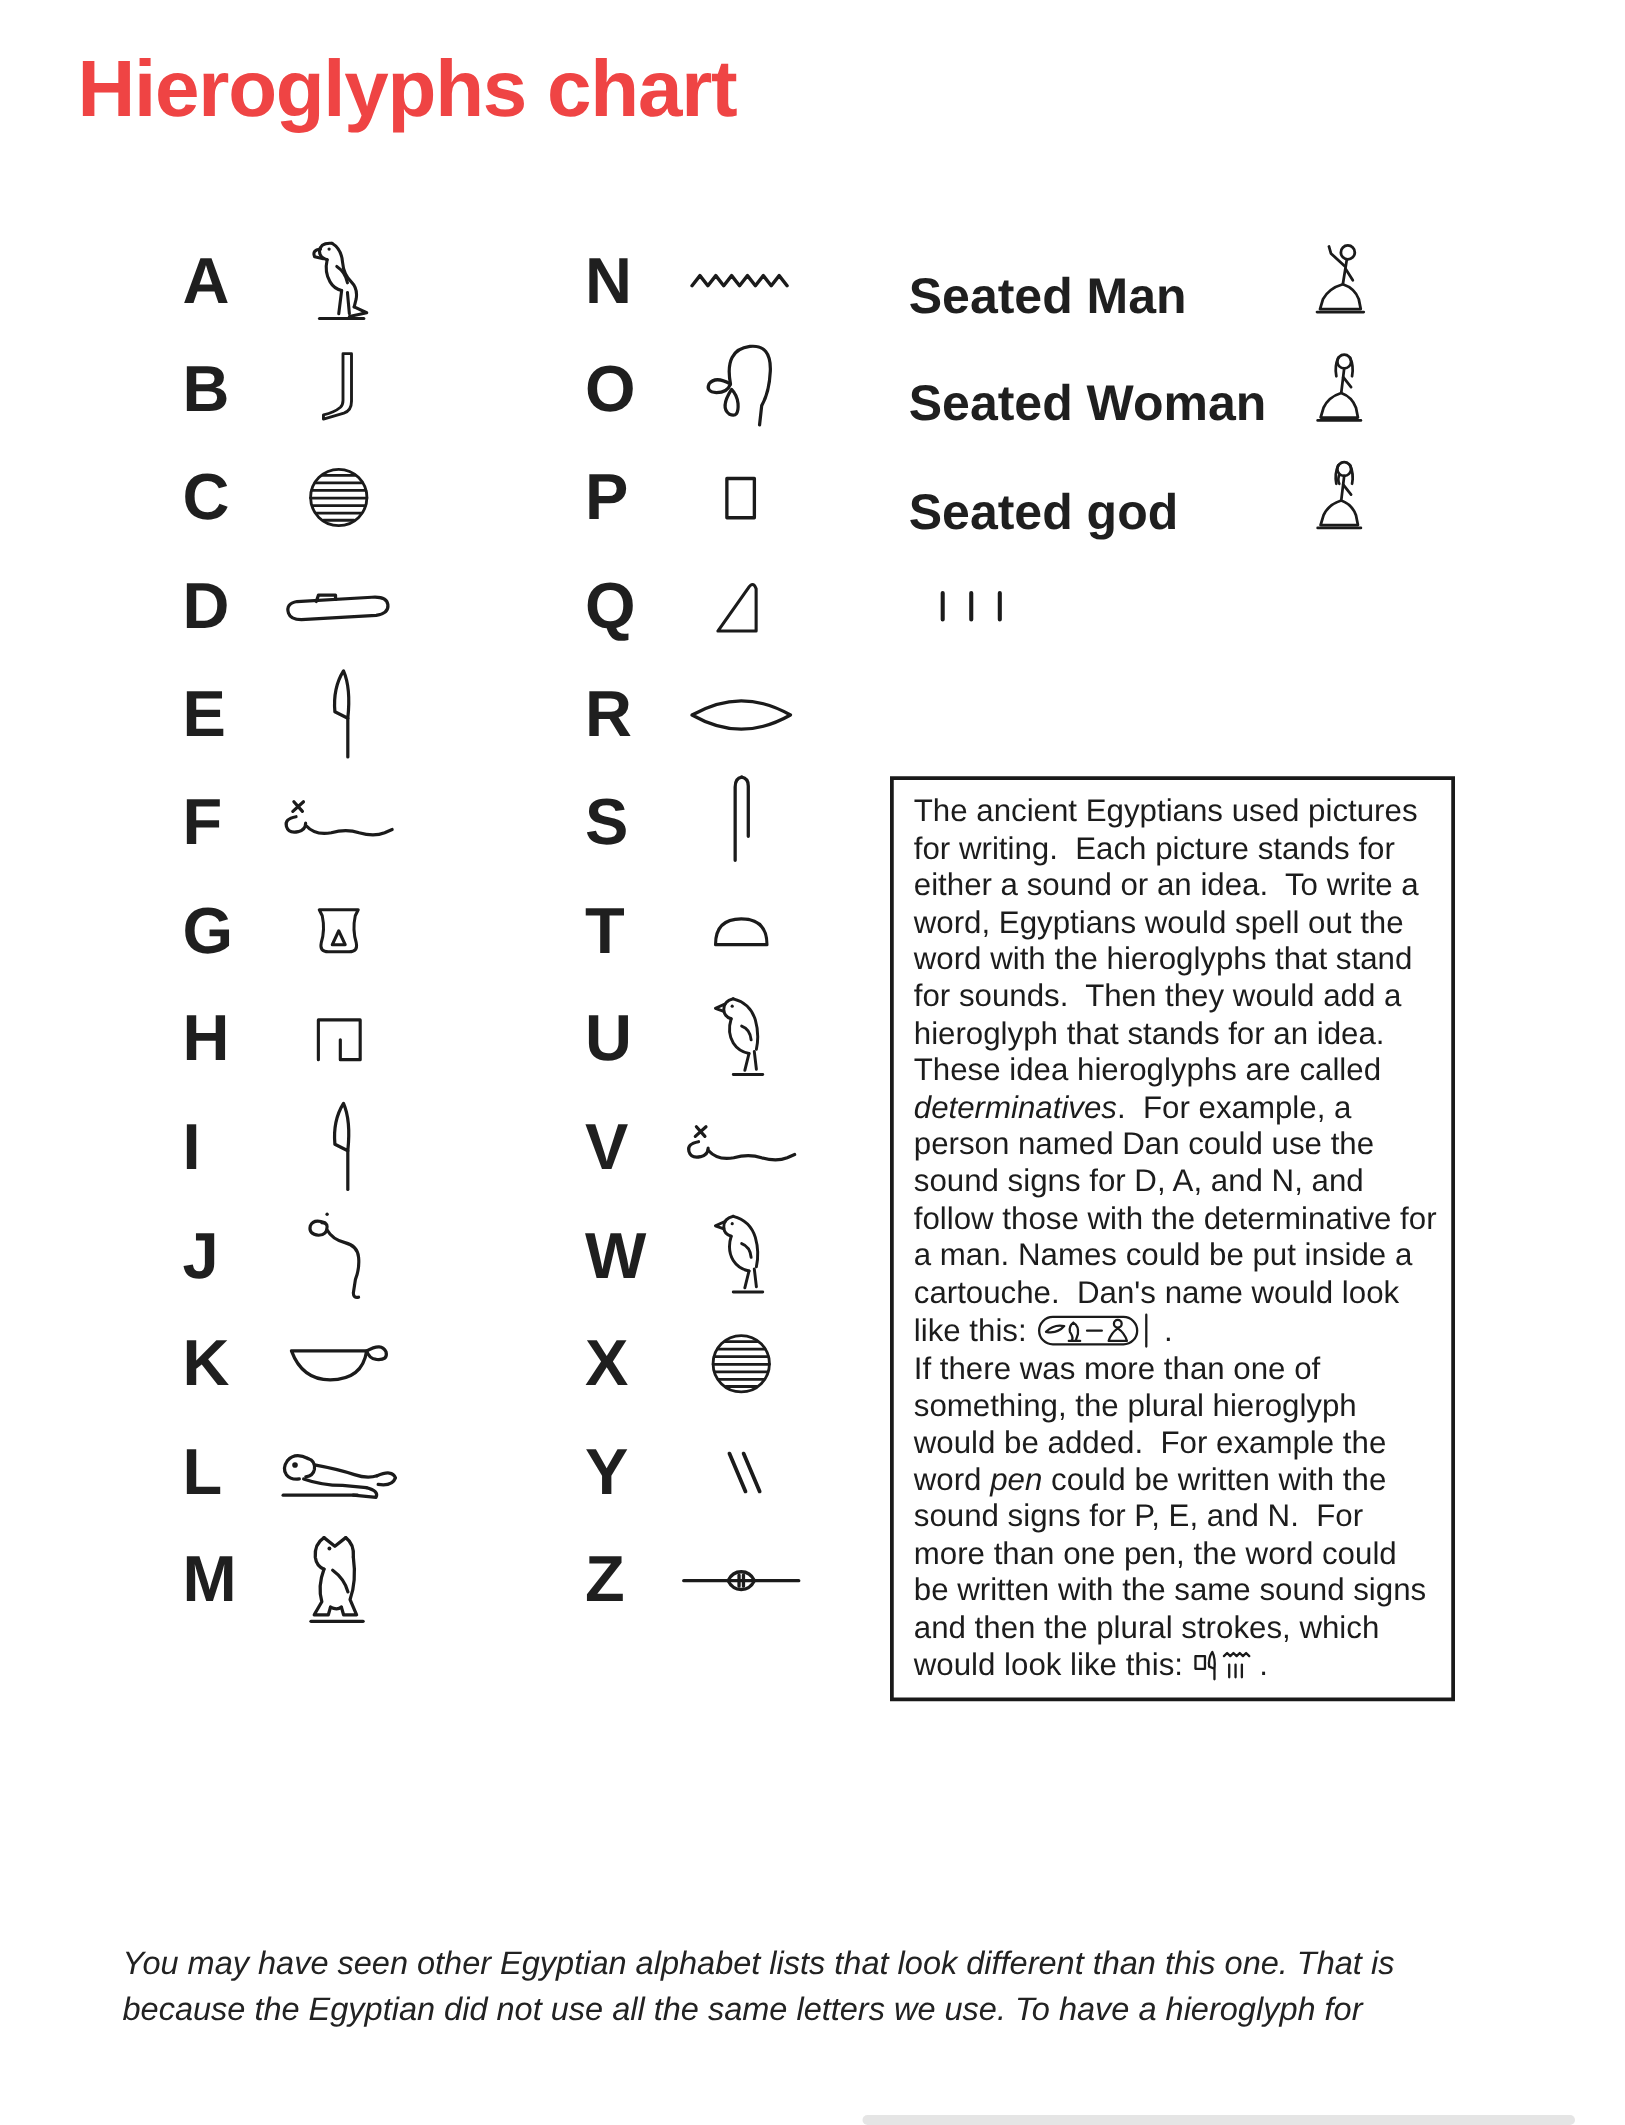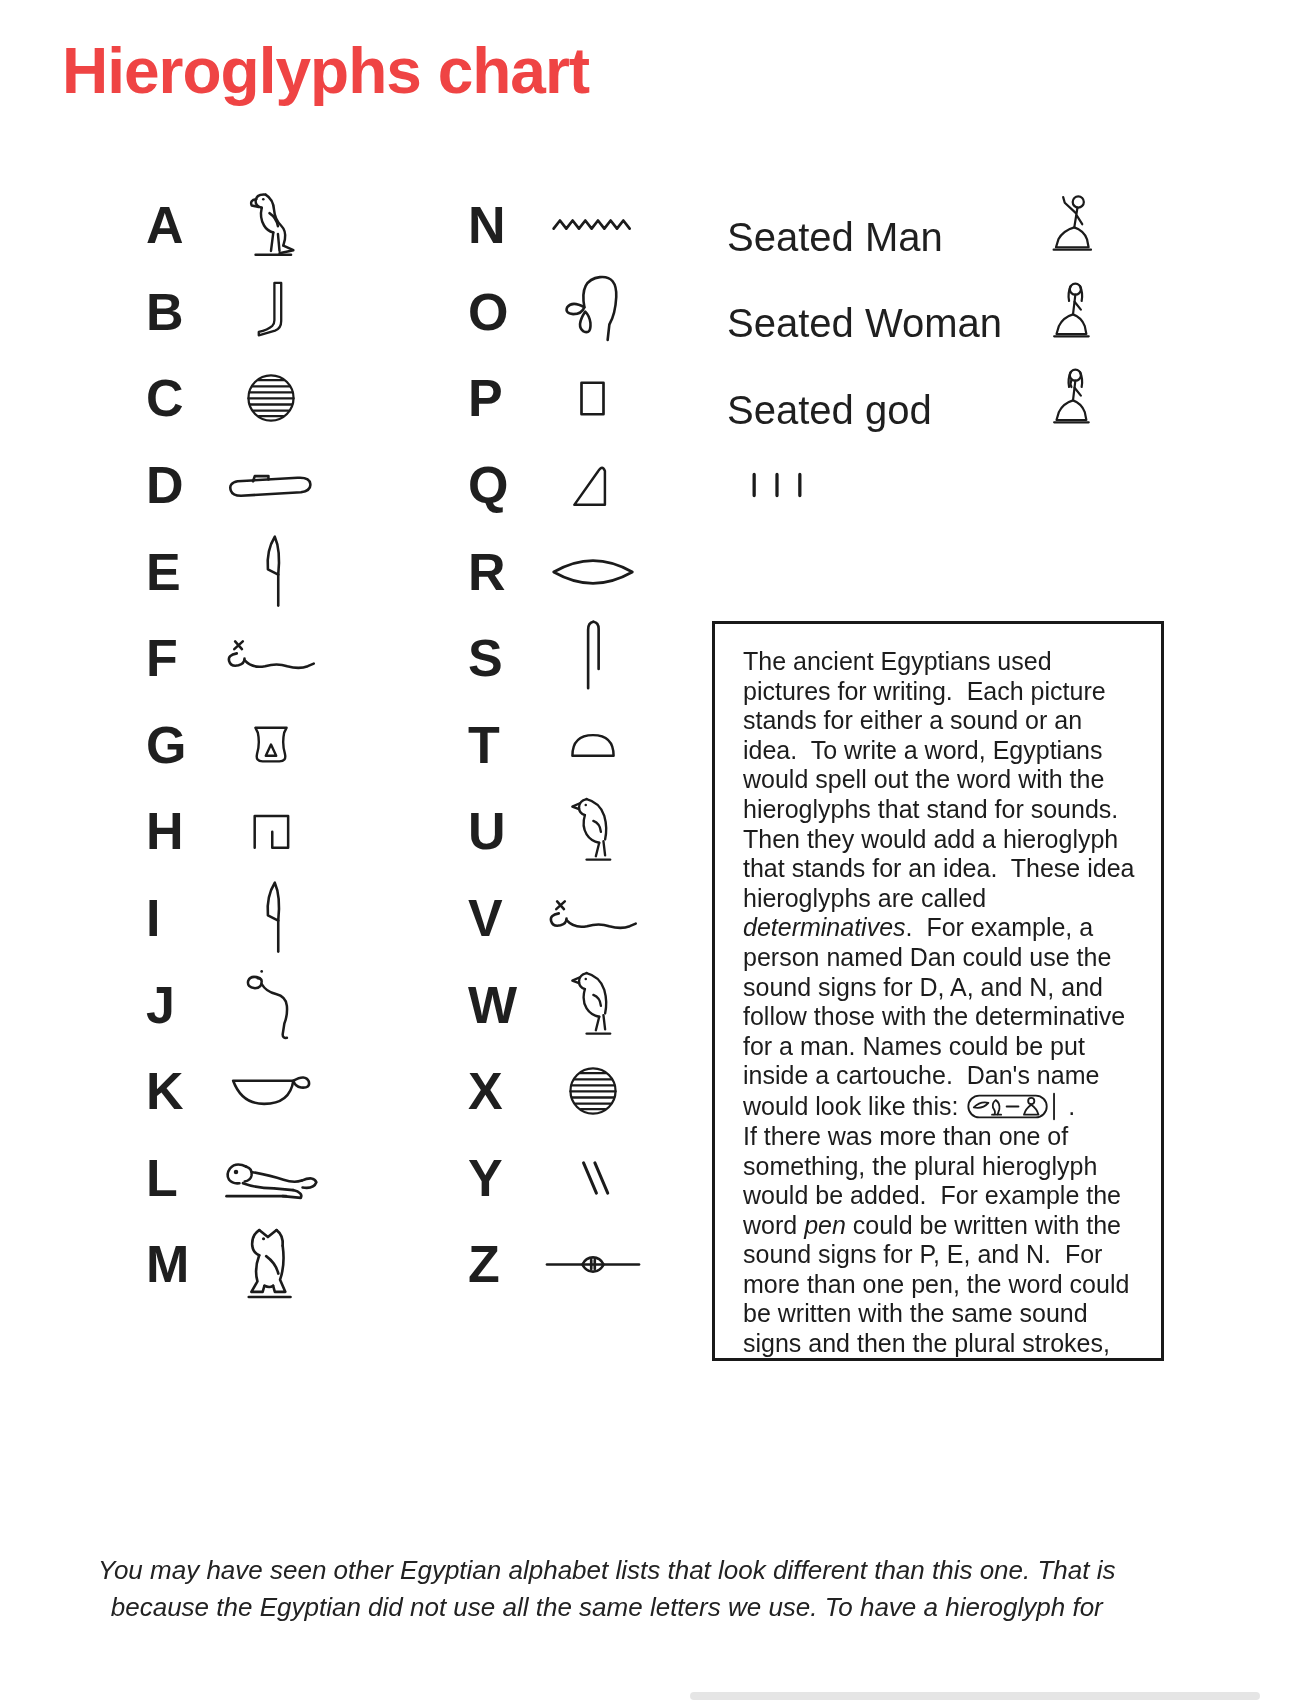--- a/index.html
+++ b/index.html
@@ -18,35 +18,35 @@
   .col{position:absolute;top:182px;}
   #col-left{left:146px;width:185px;}
   #col-mid{left:468px;width:185px;}
   #col-det{left:727px;width:396px;}
   .alpha-row,.det-row{height:86.6px;display:flex;align-items:center;}
   .letter{
     width:64px;font-size:52px;font-weight:bold;color:#1f1f1f;
     flex:0 0 auto;
   }
   .glyph-cell{flex:1;display:flex;justify-content:center;align-items:center;}
-  .det-label{flex:1;font-size:40px;font-weight:normal;color:#1f1f1f;white-space:nowrap;margin-top:24px;}
+  .det-label{flex:1;font-size:40px;font-weight:bold;color:#1f1f1f;white-space:nowrap;margin-top:24px;}
   .det-glyph{width:100px;flex:0 0 auto;display:flex;justify-content:center;align-items:center;}
   #info-box{
     position:absolute;left:712px;top:621px;width:452px;height:740px;
     border:3px solid #191919;box-sizing:border-box;
     padding:11px 10px 8px 16px;
     overflow:hidden;
   }
   #info-text{
-    margin:12px;font-size:25px;line-height:29.6px;color:#1c1c1c;
+    margin:0;font-size:25px;line-height:29.6px;color:#1c1c1c;
     white-space:pre-wrap;
   }
   #info-text .italic{font-style:italic;}
   #info-text .inline-glyph{display:inline-block;vertical-align:-7px;line-height:0;}
-  #footer{position:absolute;left:98px;top:1552px;text-align:center;}
+  #footer{position:absolute;left:98px;top:1552px;}
   .footer-line{
     font-style:italic;font-size:26px;line-height:36.5px;color:#222;
     white-space:nowrap;
   }
   .scan-smudge{
     position:absolute;bottom:0;left:690px;right:40px;height:8px;
     background:#cfcfcf;opacity:.55;border-radius:4px;
   }
   svg{display:block;}
 </style>

